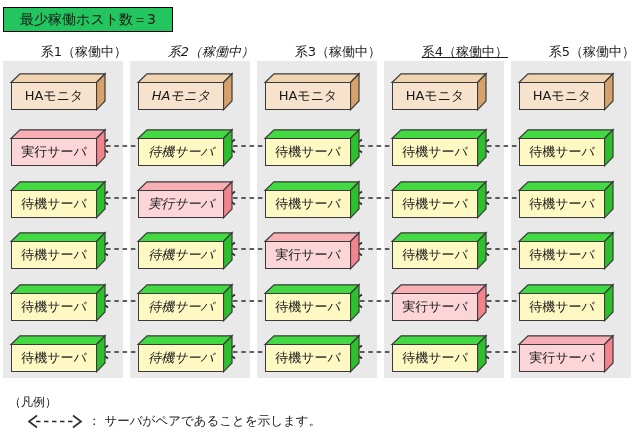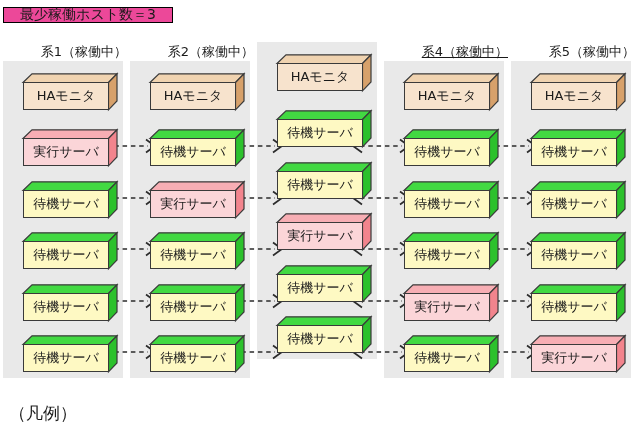--- a/index.html
+++ b/index.html
@@ -15,23 +15,23 @@
     color: #1a1a1a;
     overflow: hidden;
   }
 
   
   #title-box {
     position: absolute;
     left: 3px;
     top: 7px;
     width: 170px;
-    height: 16px;
+    height: 25px;
     border: 1.4px solid #000;
-    background: #ec4899;
+    background: #22c55e;
     box-sizing: border-box;
     display: flex;
     align-items: center;
     justify-content: center;
   }
   #title-box .title-text {
     font-size: 14px;
     letter-spacing: 0px;
     white-space: nowrap;
   }
@@ -61,21 +61,21 @@
     position: relative;
     width: 120px;
     height: 317px;
     background: #e9e9e9;
     box-sizing: border-box;
   }
 
   
   .box3d {
     position: absolute;
-    left: 20px;
+    left: 8px;
     width: 72px;
     height: 30px;
   }
   .box3d .face {
     position: absolute;
     left: 0;
     top: 9px;
     width: 86px;
     height: 28px;
     box-sizing: border-box;
@@ -116,22 +116,22 @@
   }
 
   
   #legend {
     position: absolute;
     left: 8px;
     top: 386px;
     width: 630px;
   }
   #legend .legend-title {
-    font-size: 17px;
-    margin: 16px 0 2px 1px;
+    font-size: 12px;
+    margin: 8px 0 2px 1px;
   }
   #legend .legend-row {
     display: flex;
     align-items: center;
     padding-left: 18px;
   }
   #legend .legend-arrow {
     width: 58px;
     height: 15px;
     flex: none;
@@ -190,21 +190,21 @@
         </div>
         <div class="box3d box-standby" style="top: 274px;">
           <svg class="solid" width="94" height="38" viewBox="0 0 94 38">
             <polygon class="top" points="0,9.5 9,0.8 94,0.8 85.5,9.5" stroke="#3a3a3a" stroke-width="1.2"></polygon>
             <polygon class="side" points="85.5,9.5 94,0.8 94,28 85.5,36.8" stroke="#3a3a3a" stroke-width="1.2"></polygon>
           </svg>
           <div class="face">待機サーバ</div>
         </div>
       </div>
     </div>
-    <div class="column" style="left: 130px;">
+    <div class="column" style="left: 130px; font-style: italic;">
       <div class="col-header">系2（稼働中）</div>
       <div class="col-panel">
         <div class="box3d box-ha" style="top: 12px;">
           <svg class="solid" width="94" height="38" viewBox="0 0 94 38">
             <polygon class="top" points="0,9.5 9,0.8 94,0.8 85.5,9.5" stroke="#3a3a3a" stroke-width="1.2"></polygon>
             <polygon class="side" points="85.5,9.5 94,0.8 94,28 85.5,36.8" stroke="#3a3a3a" stroke-width="1.2"></polygon>
           </svg>
           <div class="face">HAモニタ</div>
         </div>
         <div class="box3d box-standby" style="top: 68px;">
@@ -238,20 +238,21 @@
         <div class="box3d box-standby" style="top: 274px;">
           <svg class="solid" width="94" height="38" viewBox="0 0 94 38">
             <polygon class="top" points="0,9.5 9,0.8 94,0.8 85.5,9.5" stroke="#3a3a3a" stroke-width="1.2"></polygon>
             <polygon class="side" points="85.5,9.5 94,0.8 94,28 85.5,36.8" stroke="#3a3a3a" stroke-width="1.2"></polygon>
           </svg>
           <div class="face">待機サーバ</div>
         </div>
       </div>
     </div>
     <div class="column" style="left: 257px;">
+      <div class="col-header">系3（稼働中）</div>
       <div class="col-panel">
         <div class="box3d box-ha" style="top: 12px;">
           <svg class="solid" width="94" height="38" viewBox="0 0 94 38">
             <polygon class="top" points="0,9.5 9,0.8 94,0.8 85.5,9.5" stroke="#3a3a3a" stroke-width="1.2"></polygon>
             <polygon class="side" points="85.5,9.5 94,0.8 94,28 85.5,36.8" stroke="#3a3a3a" stroke-width="1.2"></polygon>
           </svg>
           <div class="face">HAモニタ</div>
         </div>
         <div class="box3d box-standby" style="top: 68px;">
           <svg class="solid" width="94" height="38" viewBox="0 0 94 38">
@@ -481,13 +482,21 @@
     </svg>
     <svg class="pair-arrow" viewBox="0 0 60 16" style="left: 478px; top: 302px;">
       <line x1="9" y1="8" x2="51" y2="8" stroke="#2b2b2b" stroke-width="1.7" stroke-dasharray="4.5,3.8"></line>
       <polyline points="11,1.5 2,8 11,14.5" fill="none" stroke="#2b2b2b" stroke-width="1.7"></polyline>
       <polyline points="49,1.5 58,8 49,14.5" fill="none" stroke="#2b2b2b" stroke-width="1.7"></polyline>
     </svg>
   </div>
 
 <div id="legend">
   <div class="legend-title">（凡例）</div>
+  <div class="legend-row">
+    <svg class="legend-arrow" viewBox="0 0 58 15">
+      <line x1="10" y1="7.5" x2="48" y2="7.5" stroke="#2b2b2b" stroke-width="1.6" stroke-dasharray="4.5,3.5"></line>
+      <polyline points="11,1.5 3,7.5 11,13.5" fill="none" stroke="#2b2b2b" stroke-width="1.6"></polyline>
+      <polyline points="47,1.5 55,7.5 47,13.5" fill="none" stroke="#2b2b2b" stroke-width="1.6"></polyline>
+    </svg>
+    <span class="legend-text">： サーバがペアであることを示します。</span>
+  </div>
 </div>
 
 </body></html>

